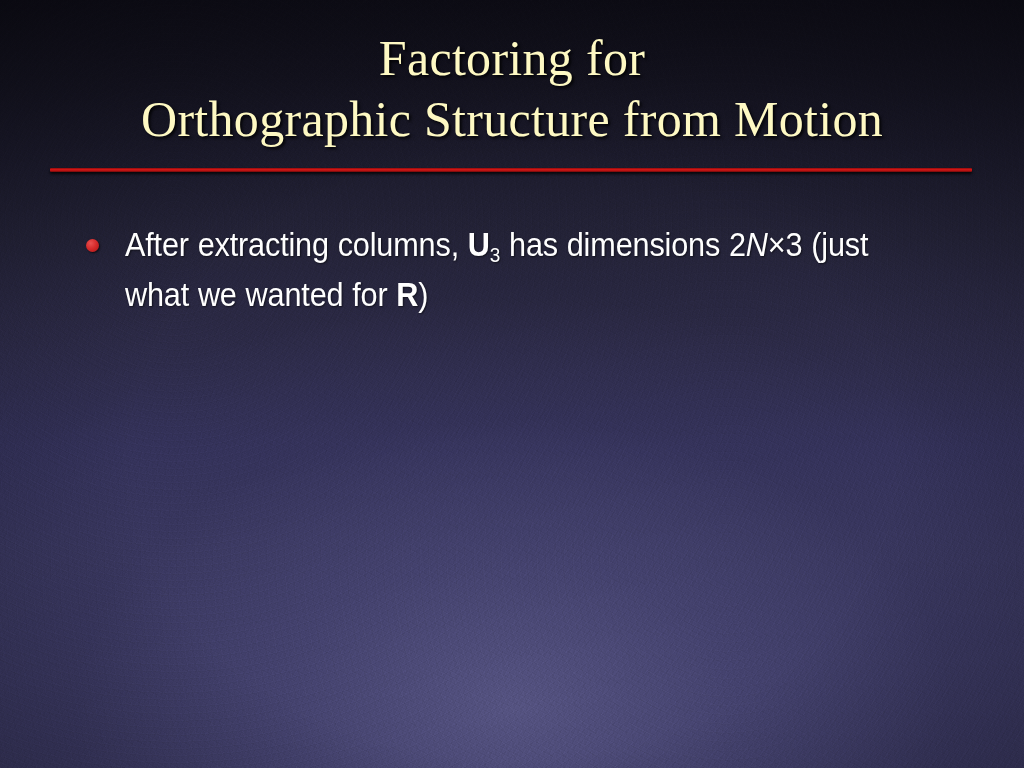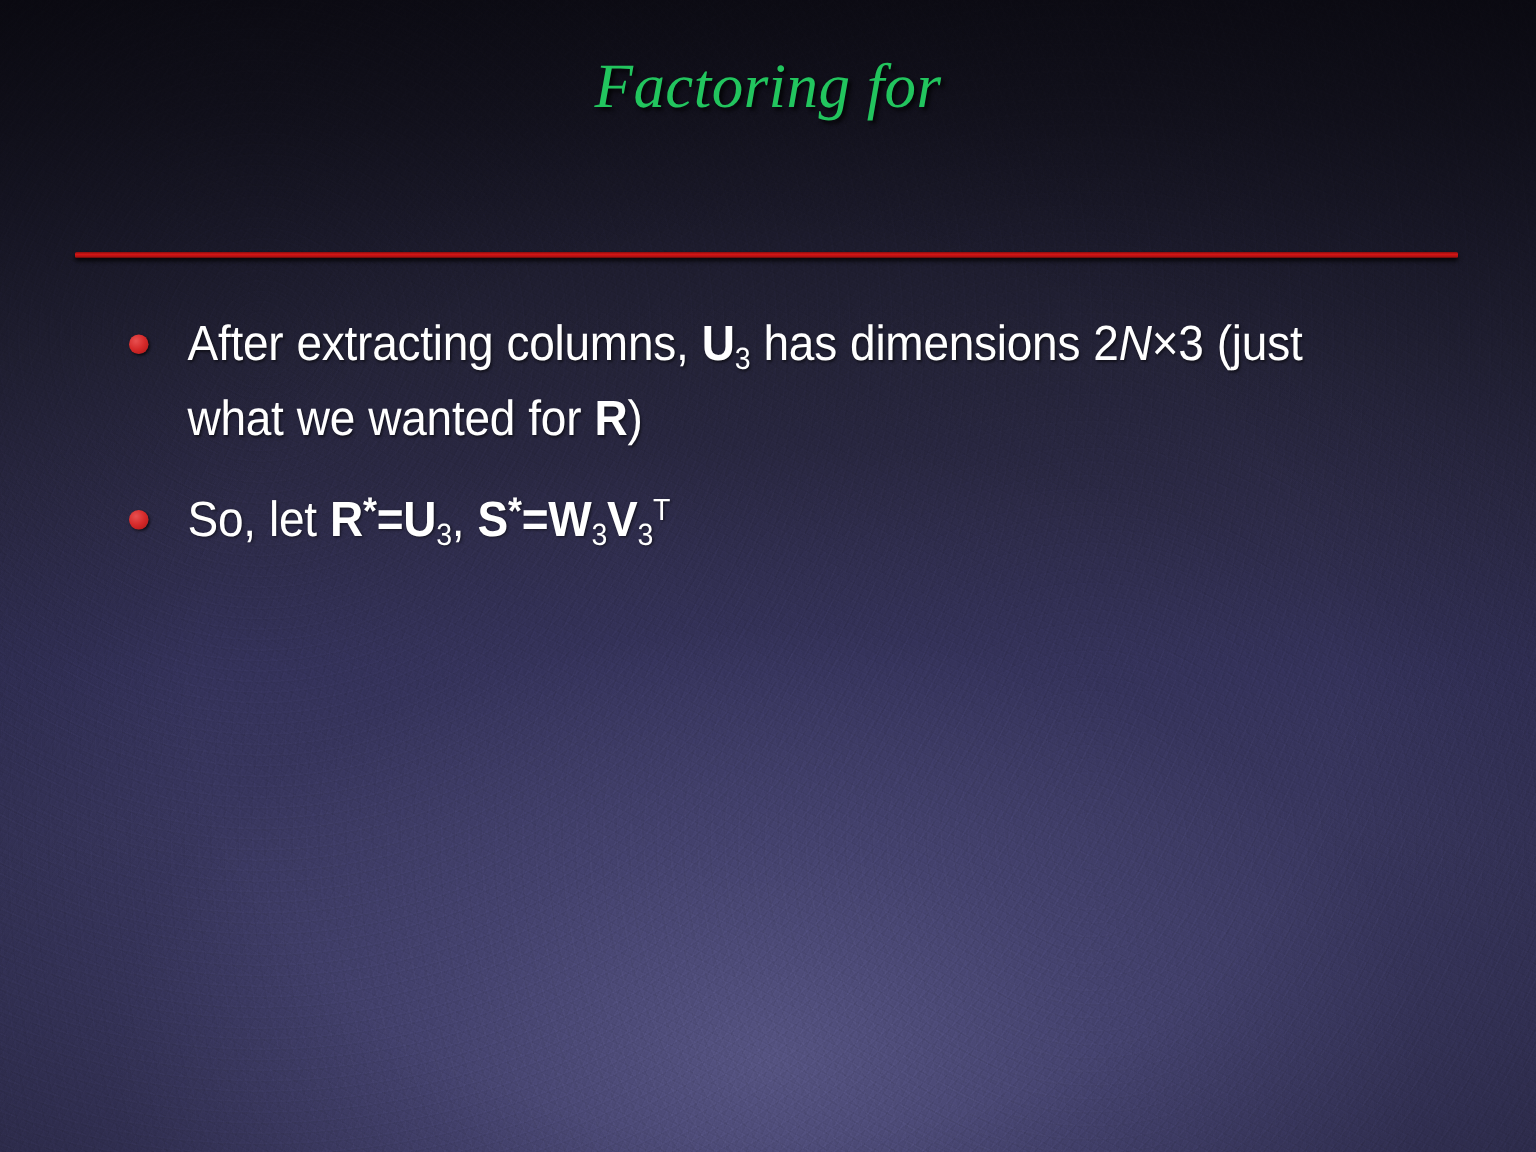--- a/index.html
+++ b/index.html
@@ -93,46 +93,45 @@
   
   #title-block {
     position: absolute;
     top: 28px;
     left: 0;
     width: 1024px;
     text-align: center;
   }
   .title-line {
     font-family: "Liberation Serif", "DejaVu Serif", serif;
-    font-size: 42px;
+    font-size: 50px;
     line-height: 61px;
-    color: #22c55e;
+    color: #fef9c3;
     letter-spacing: 0.3px;
     text-shadow: 2px 2px 3px rgba(0,0,0,0.85);
     white-space: nowrap;
-    font-style: italic;
   }
 
   
   #title-rule {
     position: absolute;
     left: 50px;
     top: 168px;
     width: 922px;
     height: 4px;
     background: linear-gradient(to bottom, #8d0d0d 0%, #d31616 40%, #b01111 75%, #5d0a0a 100%);
     box-shadow: 0 2px 3px rgba(0,0,0,0.8);
     border-radius: 1px;
   }
 
   
   #bullet-list {
     position: absolute;
     left: 82px;
-    top: 204px;
+    top: 220px;
     width: 860px;
   }
   .bullet-item {
     position: relative;
     padding-left: 43px;
     margin-bottom: 17px;
   }
   .bullet-marker {
     position: absolute;
     left: 4px;
@@ -180,33 +179,30 @@
 
   <div id="bg-gradient"></div>
   <div id="bg-texture"></div>
   <div id="bg-texture2"></div>
   <div id="bg-vignette"></div>
 
   <div id="content">
 
     <div id="title-block">
       <div class="title-line">Factoring for</div>
+      <div class="title-line">Orthographic Structure from Motion</div>
     </div>
 
     <div id="title-rule"></div>
 
     <div id="bullet-list">
 
       <div class="bullet-item">
         <span class="bullet-marker"></span>
         <div class="bullet-text"><span>After extracting columns, </span><b>U</b><sub>3</sub><span> has dimensions 2</span><i>N</i><span>×3 (just what we wanted for </span><b>R</b><span>)</span></div>
       </div>
 
 
-      <div class="bullet-item">
-        <span class="bullet-marker"></span>
-        <div class="bullet-text"><span>So, let </span><b>R</b><sup class="star">*</sup><b>=</b><b>U</b><sub>3</sub><span>, </span><b>S</b><sup class="star">*</sup><b>=</b><b>W</b><sub>3</sub><b>V</b><sub>3</sub><sup>T</sup></div>
-      </div>
 
     </div>
 
   </div>
 </div>
 
 </body></html>

